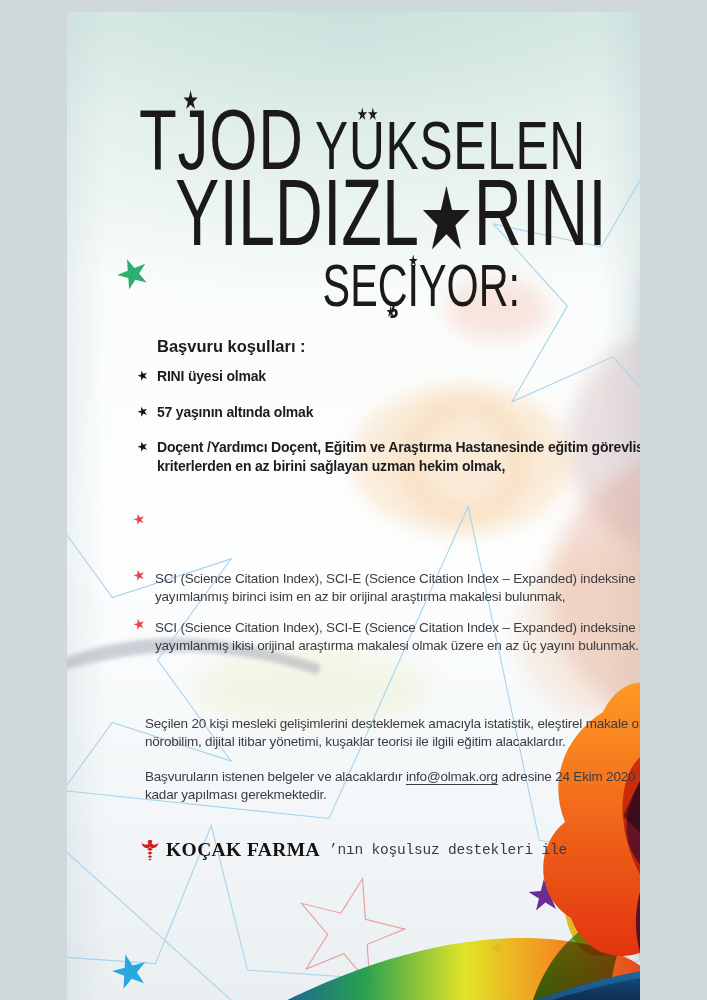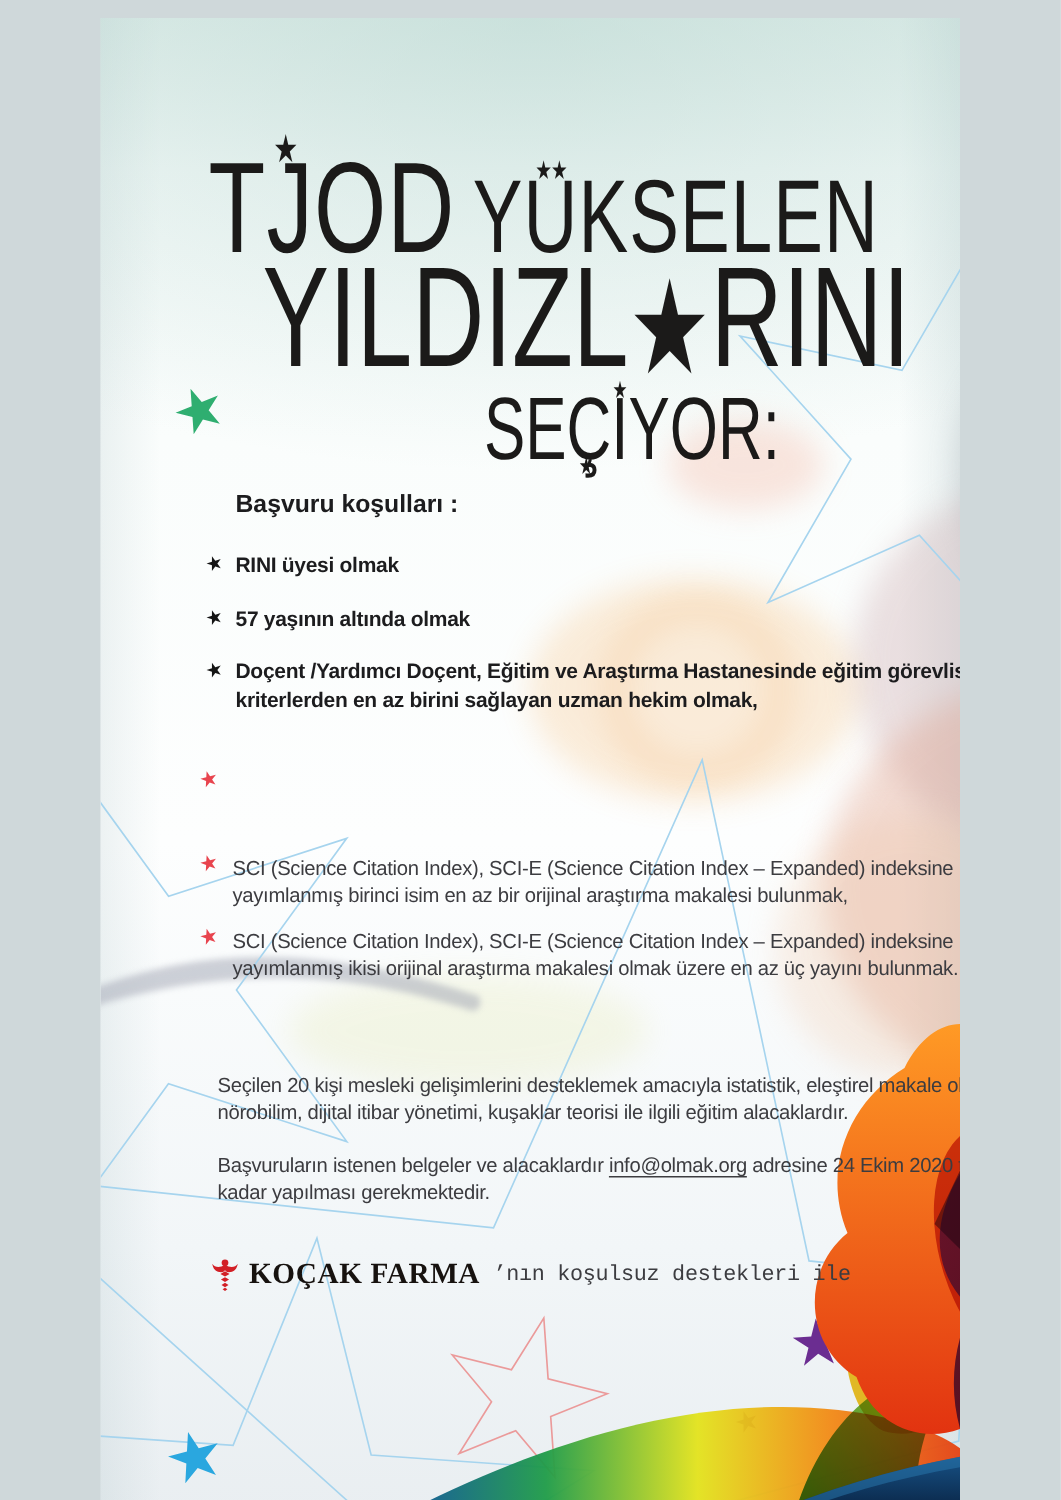--- a/index.html
+++ b/index.html
@@ -24,21 +24,21 @@
   .tl2{top:153px;left:26px;right:0;text-align:center;font-size:95px;transform:scaleX(.70);}
   .tl2 .bigstar{font-size:.92em;vertical-align:-0.05em;}
   .tl3{top:245px;right:120px;font-size:59px;transform:scaleX(.70);transform-origin:right bottom;}
   .gwrap{position:relative;display:inline-block;}
   .star-over{position:absolute;left:42%;top:-0.30em;transform:translateX(-50%);font-size:.30em;line-height:1;}
   .star-pair{position:absolute;left:50%;top:-0.28em;transform:translateX(-50%);font-size:.25em;line-height:1;letter-spacing:-1px;white-space:nowrap;}
   .star-dot{position:absolute;left:50%;top:-0.24em;transform:translateX(-50%);font-size:.27em;line-height:1;}
   .star-under{position:absolute;left:44%;bottom:-0.24em;transform:translateX(-50%);font-size:.27em;line-height:1;}
 
   
-  .req-heading{position:absolute;left:90px;top:315px;font-size:16.5px;font-weight:bold;color:#1c1c1e;}
+  .req-heading{position:absolute;left:90px;top:325px;font-size:16.5px;font-weight:bold;color:#1c1c1e;}
   .req-item{position:absolute;left:90px;width:600px;font-size:14px;font-weight:bold;color:#1c1c1e;line-height:1.34;letter-spacing:-.2px;}
   .req-item .bullet{position:absolute;left:-20px;top:0;font-size:13px;color:#141414;font-weight:normal;transform:rotate(-18deg);}
   .ri-0{top:355px;} .ri-1{top:391px;} .ri-2{top:426px;}
   .crit-item{position:absolute;left:88px;width:590px;font-size:13.5px;color:#3c3c40;line-height:1.36;letter-spacing:-.2px;}
   .crit-item .bullet{position:absolute;left:-22px;top:-4px;font-size:14px;color:#e8444e;transform:rotate(-15deg);}
   .ci-0{top:502px;} .ci-1{top:558px;} .ci-2{top:607px;}
   .para{position:absolute;left:78px;width:620px;font-size:13.5px;color:#3c3c40;line-height:1.4;letter-spacing:-.2px;}
   .p-0{top:689px;} .p-1{top:742px;}
   .email{color:#3c3c40;text-decoration:underline;text-underline-offset:3px;}
 

